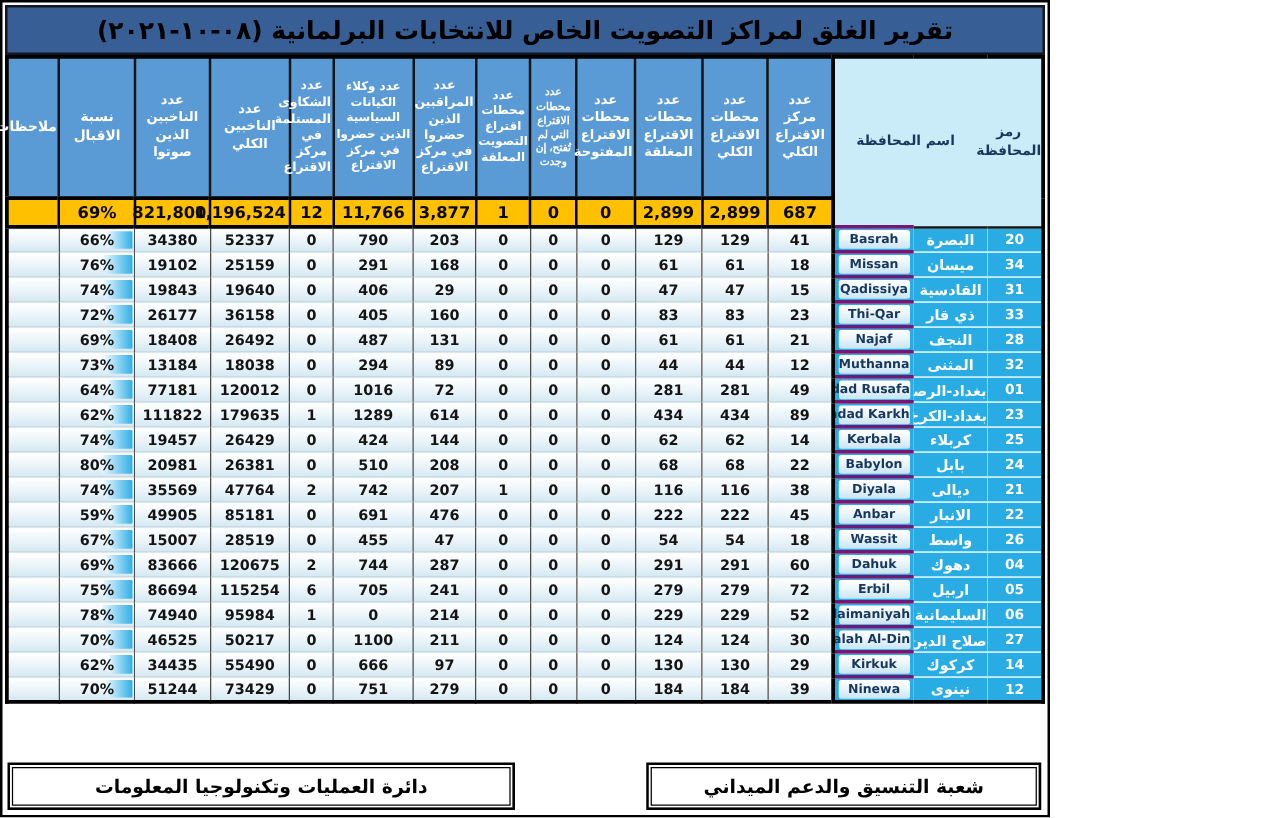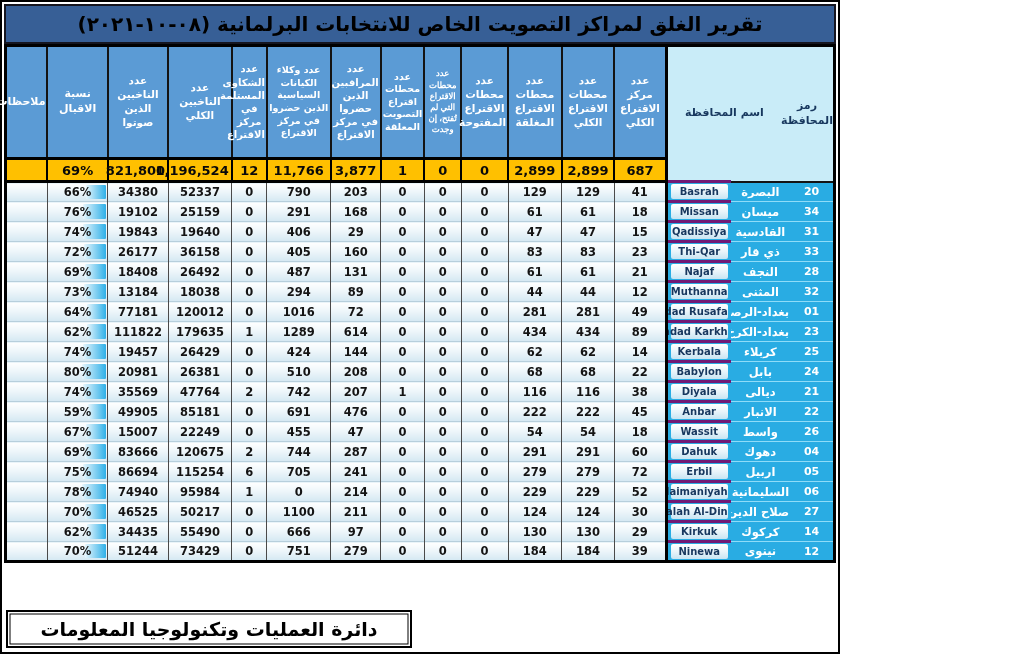--- a/index.html
+++ b/index.html
@@ -45,21 +45,21 @@
     border-top:3px solid #701a75;padding:1px 3px;}
   .pill{display:block;background:linear-gradient(180deg,#ffffff 0%,#e9f4fa 50%,#c8e4f2 100%);
     border-radius:2px;color:#17375E;font-weight:bold;font-size:10px;line-height:15px;text-align:center;}
   td.c-turnout{position:relative;}
   .tbar{position:absolute;right:1px;top:2px;bottom:2px;z-index:0;
     background:linear-gradient(90deg,#e7f6fd 0%,var(--bar_color) 100%);border-radius:1px;}
   .tval{position:relative;z-index:1;}
   .footers{position:absolute;left:0;right:0;bottom:4px;height:38px;direction:ltr;}
   .fbox{position:absolute;top:0;height:38px;border:2px solid #000;background:#fff;
     display:flex;align-items:center;justify-content:center;direction:rtl;box-shadow:inset 0 0 0 1.5px #fff, inset 0 0 0 2.5px #000;}
-  .fbox .t{font-size:19px;font-weight:bold;color:#000;}
+  .fbox .t{font-size:15px;font-weight:bold;color:#000;}
   .fbox.left{left:4px;width:406px;}
   .fbox.right{right:5px;width:316px;}
 </style>
 </head>
 <body>
 
 <div class="page">
 
   <div class="banner">
     <span class="t">تقرير الغلق لمراكز التصويت الخاص للانتخابات البرلمانية (٠٨-١٠-٢٠٢١)</span>
@@ -373,21 +373,21 @@
             </td>
             <td class="d c-centers">18</td>
             <td class="d c-stations">54</td>
             <td class="d c-closed">54</td>
             <td class="d c-open">0</td>
             <td class="d c-not_opened">0</td>
             <td class="d c-suspended">0</td>
             <td class="d c-observers">47</td>
             <td class="d c-agents">455</td>
             <td class="d c-complaints">0</td>
-            <td class="d c-voters">22249</td>
+            <td class="d c-voters">28519</td>
             <td class="d c-voted">15007</td>
             <td class="d c-turnout"><i class="tbar" style="width: 34.84%;"></i><span class="tval">67%</span></td>
             <td class="d c-notes"></td>
           </tr>
           <tr>
             <td class="d c-code">04</td>
             <td class="d c-name_ar">دهوك</td>
             <td class="d c-name_en">
               <span class="pill">Dahuk</span>
             </td>
@@ -503,18 +503,21 @@
             <td class="d c-voters">73429</td>
             <td class="d c-voted">51244</td>
             <td class="d c-turnout"><i class="tbar" style="width: 36.4%;"></i><span class="tval">70%</span></td>
             <td class="d c-notes"></td>
           </tr>
         </tbody>
     </table>
   </div>
 
   <div class="footers">
+    <div class="fbox right">
+      <span class="t">شعبة التنسيق والدعم الميداني</span>
+    </div>
     <div class="fbox left">
       <span class="t">دائرة العمليات وتكنولوجيا المعلومات</span>
     </div>
   </div>
 
 </div>
 
 </body></html>

